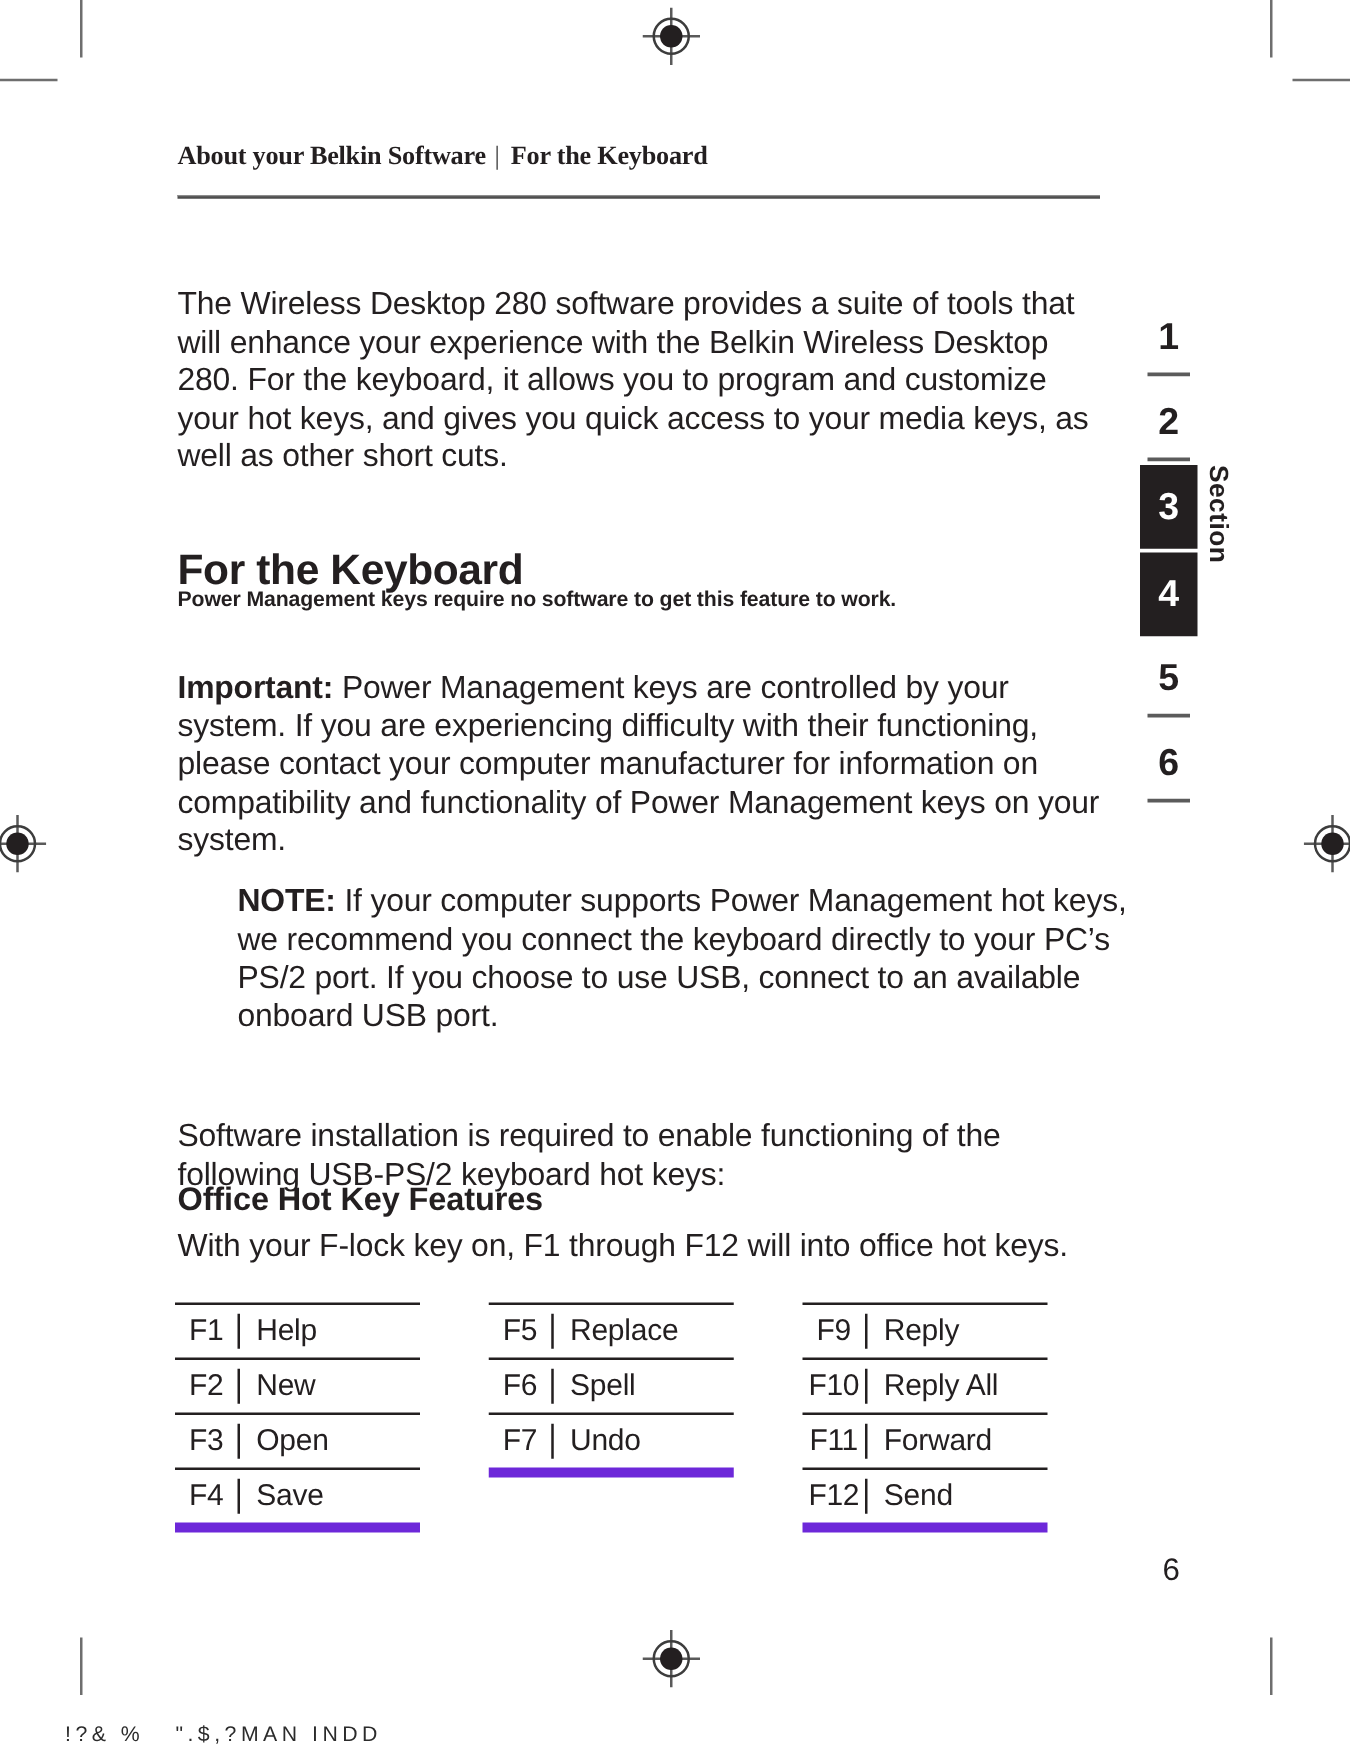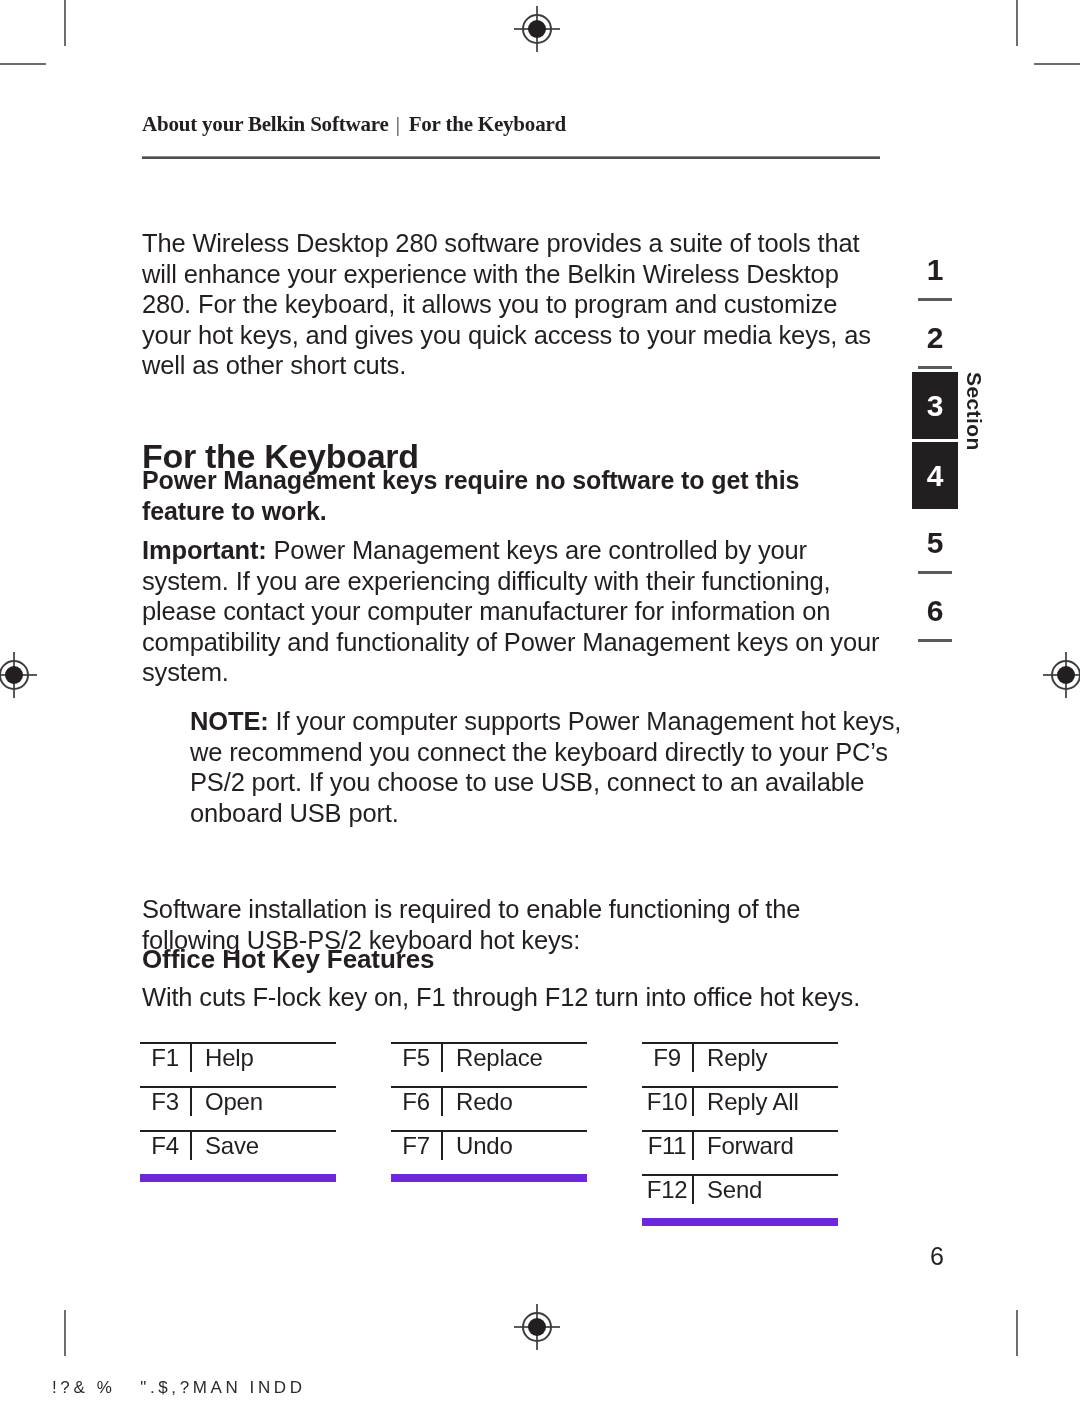--- a/index.html
+++ b/index.html
@@ -79,40 +79,40 @@
   .h1 {
     position: absolute;
     left: 142px;
     font-size: 34px;
     font-weight: bold;
     letter-spacing: -0.3px;
   }
   .h2 {
     position: absolute;
     left: 142px;
-    font-size: 25px;
+    font-size: 17px;
     font-weight: bold;
     line-height: 30.5px;
     width: 720px;
     letter-spacing: -0.1px;
   }
 
   
   .keytables {
     position: absolute;
     left: 140px;
     top: 1042px;
     width: 740px;
     display: flex;
     gap: 55px;
   }
   .keytable { width: 196px; }
   .keytable .krow {
     display: flex;
-    align-items: flex-start;
+    align-items: center;
     height: 42px;
     border-top: 2px solid #231f20;
   }
   .keytable .krow:last-child {
     border-bottom: 8px solid #6d28d9;
   }
   .kcell-key {
     width: 50px;
     flex: 0 0 50px;
     display: flex;
@@ -264,48 +264,52 @@
     <p><b>NOTE:</b><span> If your computer supports Power Management hot keys, we recommend you connect the keyboard directly to your PC’s PS/2 port. If you choose to use USB, connect to an available onboard USB port.</span></p>
   </div>
 
   <div class="body" style="top:849px;margin-top:45px;">
     <p>Software installation is required to enable functioning of the following USB-PS/2 keyboard hot keys:</p>
   </div>
 
   <div class="h2" style="top:944px; font-size:26px;">Office Hot Key Features</div>
 
   <div class="body" style="top:982px;">
-    <p>With cuts F-lock key on, F1 through F12 turn into office hot keys.</p>
+    <p>With your F-lock key on, F1 through F12 will into office hot keys.</p>
   </div>
 
   <div class="keytables">
 
     <div class="keytable">
       <div class="krow">
         <div class="kcell-key">F1</div>
         <div class="kcell-fn">Help</div>
       </div>
       <div class="krow">
+        <div class="kcell-key">F2</div>
+        <div class="kcell-fn">New</div>
+      </div>
+      <div class="krow">
         <div class="kcell-key">F3</div>
         <div class="kcell-fn">Open</div>
       </div>
       <div class="krow">
         <div class="kcell-key">F4</div>
         <div class="kcell-fn">Save</div>
       </div>
     </div>
 
     <div class="keytable">
       <div class="krow">
         <div class="kcell-key">F5</div>
         <div class="kcell-fn">Replace</div>
       </div>
       <div class="krow">
         <div class="kcell-key">F6</div>
-        <div class="kcell-fn">Redo</div>
+        <div class="kcell-fn">Spell</div>
       </div>
       <div class="krow">
         <div class="kcell-key">F7</div>
         <div class="kcell-fn">Undo</div>
       </div>
     </div>
 
     <div class="keytable">
       <div class="krow">
         <div class="kcell-key">F9</div>

